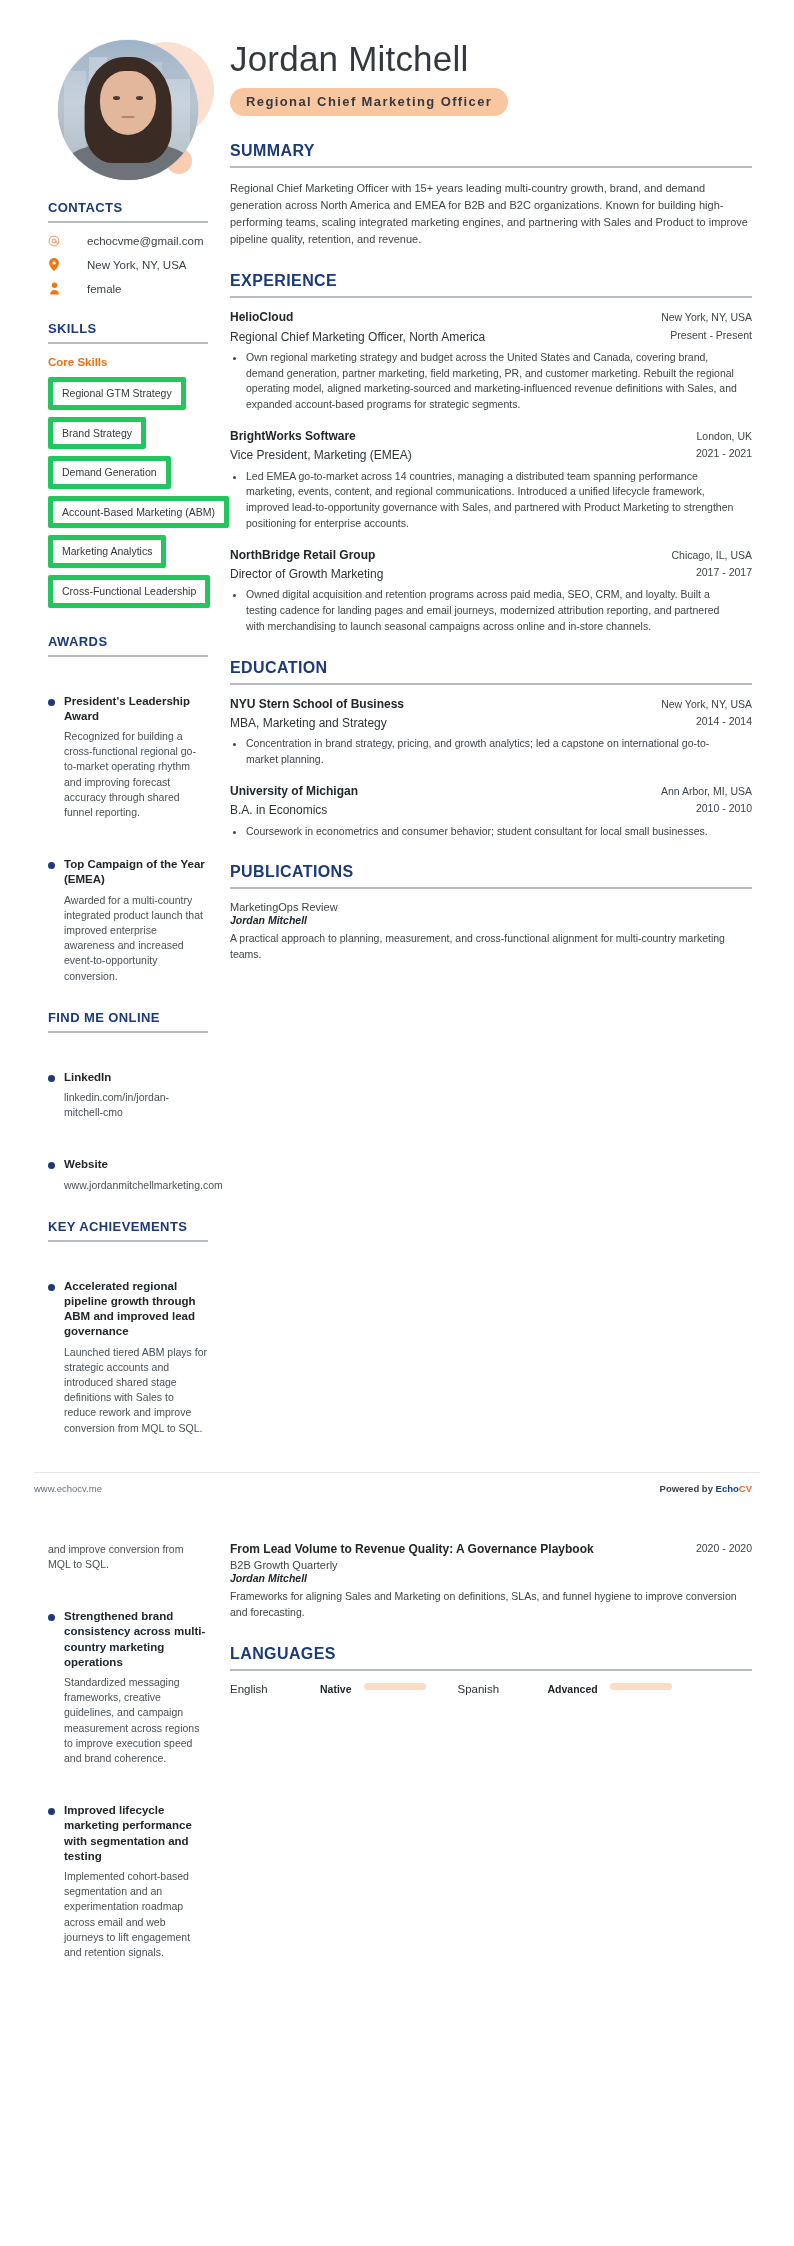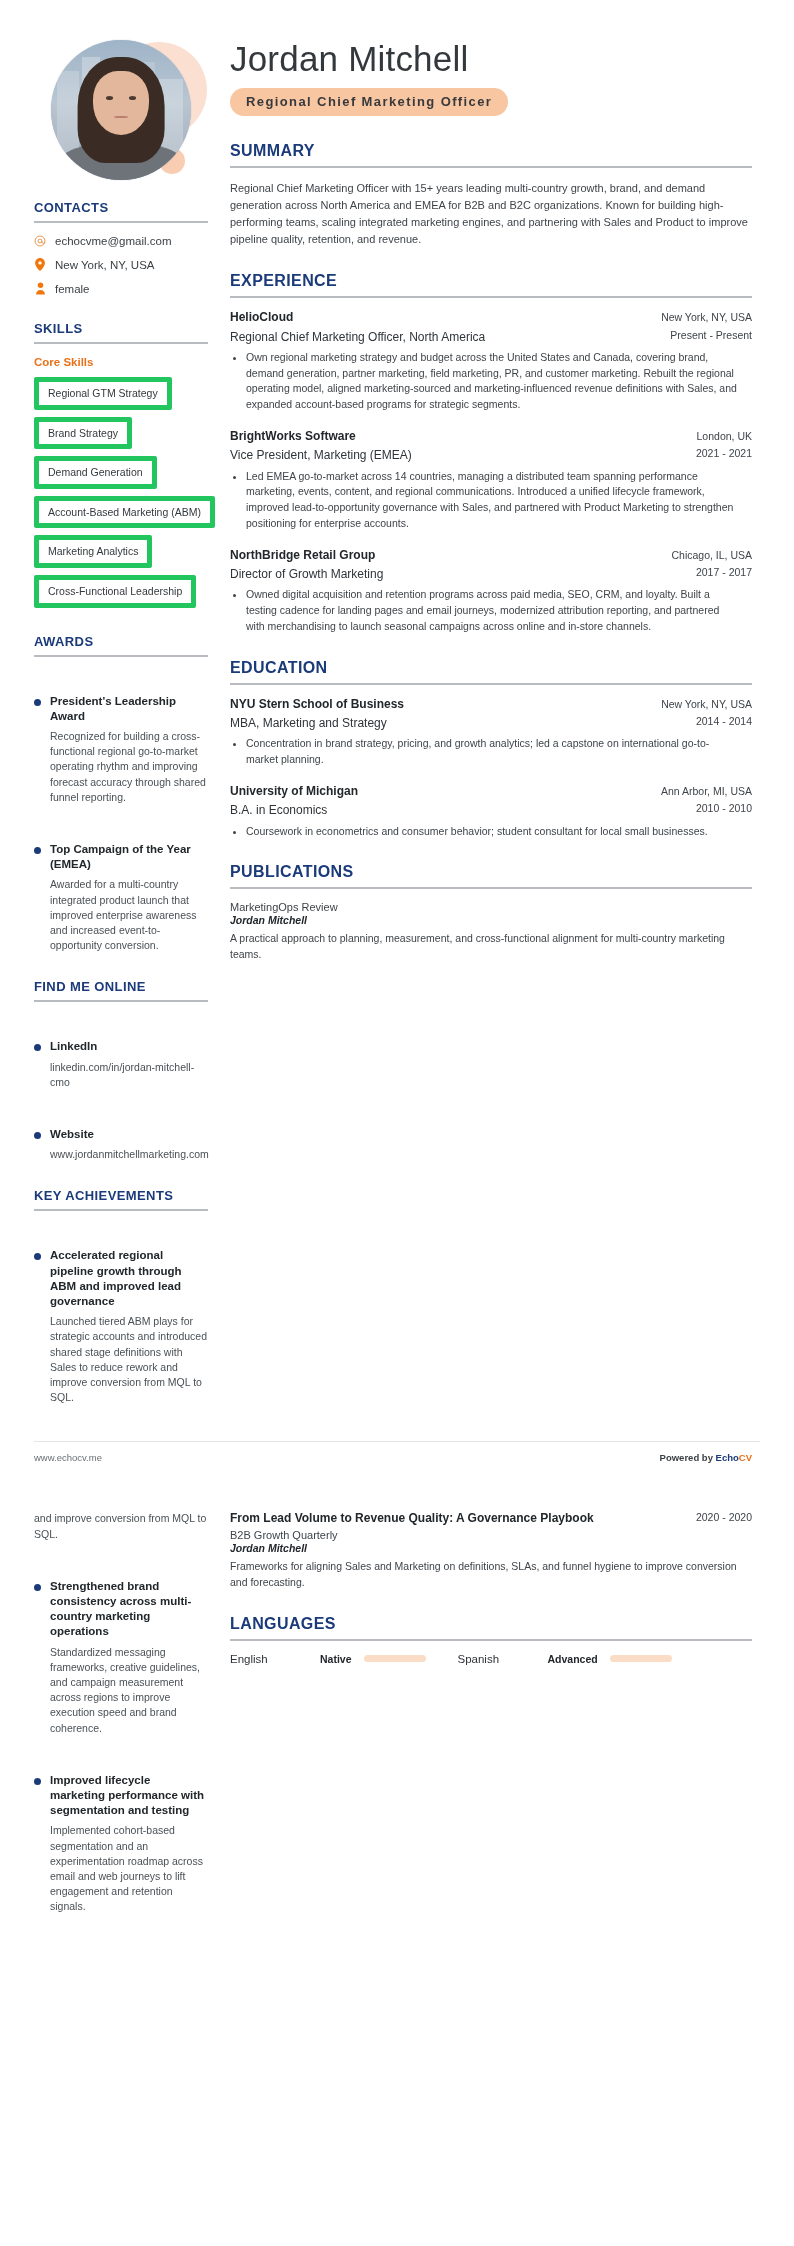--- a/index.html
+++ b/index.html
@@ -22,21 +22,21 @@
     width: 794px;
     padding: 0;
   }
   .cols {
     display: flex;
     align-items: flex-start;
   }
   .left {
     width: 222px;
     flex: 0 0 222px;
-    padding: 40px 14px 0 34px;
+    padding: 40px 14px 0 48px;
   }
   .right {
     flex: 1 1 auto;
     padding: 40px 42px 0 8px;
   }
 
   
   .photo-wrap {
     position: relative;
     width: 140px;
@@ -125,21 +125,21 @@
     padding: 6px 16px 7px 16px;
     border-radius: 14px;
     margin-bottom: 26px;
   }
 
   
   .contact-list { margin-top: 2px; }
   .contact-row {
     display: flex;
     align-items: center;
-    gap: 9px;
+    gap: 27px;
     font-size: 11.5px;
     color: #3c4146;
     margin-bottom: 11px;
   }
   .ci { width: 12px; flex: 0 0 12px; display:flex; align-items:center; justify-content:center; }
   .ci svg { display:block; }
 
   
   .skill-group-label {
     color: #e8721b;
@@ -252,21 +252,21 @@
     font-weight: bold;
     color: #22272b;
     line-height: 1.3;
   }
   .pub-journal { font-size: 11px; color: #3f4449; margin-top: 2px; }
   .pub-author { font-size: 10.5px; font-weight: bold; font-style: italic; color: #22272b; margin-top: 1px; }
   .pub-desc { font-size: 10.5px; color: #3f4449; line-height: 1.5; margin-top: 5px; }
 
   
   .langs { display: flex; align-items: center; flex-wrap: wrap; gap: 0; margin-top: 12px; }
-  .lang-item { display: flex; align-items: center; gap: 12px; margin-right: 32px; }
+  .lang-item { display: flex; align-items: flex-start; gap: 12px; margin-right: 32px; }
   .lang-name { font-size: 11.5px; color: #2f3439; width: 78px; }
   .lang-level { font-size: 10.5px; font-weight: bold; color: #22272b; }
   .lang-bar {
     width: 62px; height: 7px; border-radius: 4px;
     background: #fbdcc6; overflow: hidden;
   }
   .lang-fill { height: 100%; background: #f1760c; border-radius: 4px; }
 
   
   .page-footer {

